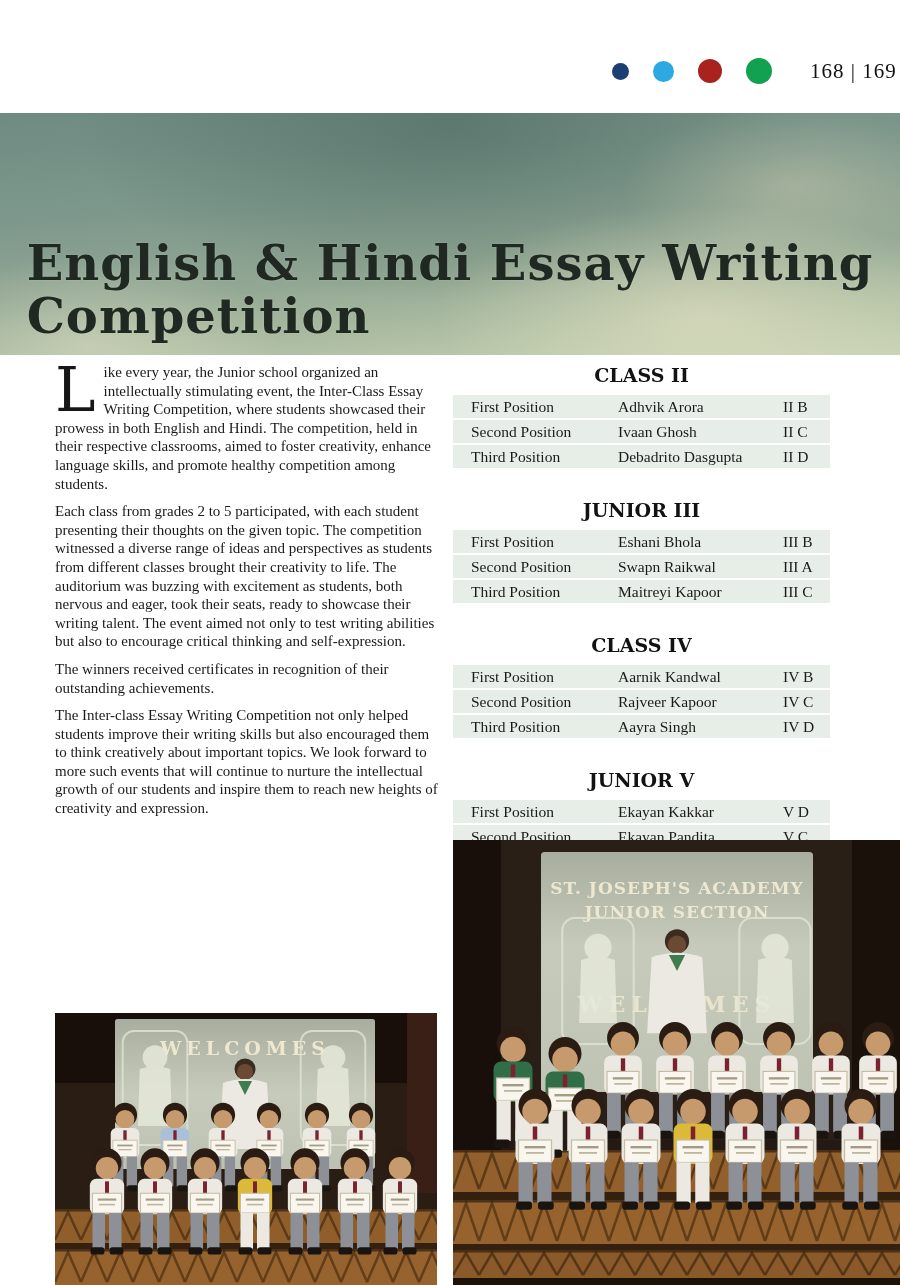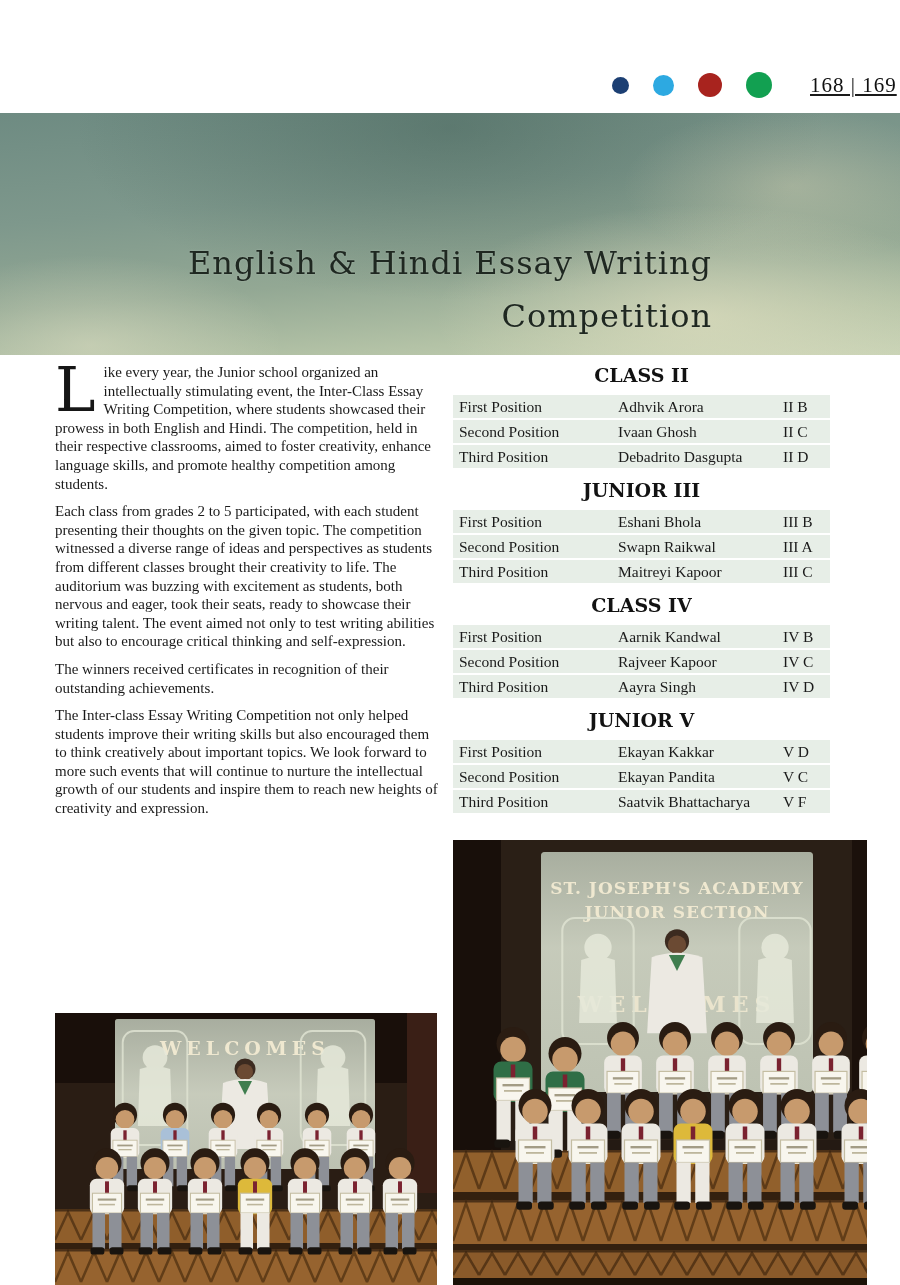--- a/index.html
+++ b/index.html
@@ -3,75 +3,75 @@
 <meta charset="utf-8">
 <style>
   html,body { margin:0; padding:0; background:#ffffff; }
   .page {
     position:relative; width:900px; height:1285px; margin:0 auto;
     background:#ffffff; overflow:hidden;
     font-family:"Liberation Serif", serif; color:#1a1a1a;
   }
 
   
-  .header { position:absolute; top:70px; left:612px; height:30px;
-            display:flex; align-items:center; gap:24px;text-decoration:underline; }
+  .header { position:absolute; top:56px; left:612px; height:30px;
+            display:flex; align-items:center; gap:24px; }
   .dot { border-radius:50%; display:inline-block; }
   .dot:nth-child(1){ width:17px; height:17px; }
   .dot:nth-child(2){ width:21px; height:21px; }
   .dot:nth-child(3){ width:24px; height:24px; }
   .dot:nth-child(4){ width:26px; height:26px; }
   .page-numbers { margin-left:14px; font-size:21px; color:#111; letter-spacing:1px; }
 
   
   .banner {
     position:absolute; left:0; top:113px; width:900px; height:242px;
     background:
       radial-gradient(ellipse 430px 180px at 78% 84%, rgba(235,230,198,.55), rgba(235,230,198,0) 62%),
       radial-gradient(ellipse 320px 150px at 10% 96%, rgba(226,226,198,.5), rgba(226,226,198,0) 60%),
       radial-gradient(ellipse 260px 120px at 88% 30%, rgba(222,214,180,.35), rgba(222,214,180,0) 65%),
       radial-gradient(ellipse 520px 240px at 50% 6%, rgba(52,82,74,.38), rgba(52,82,74,0) 72%),
       linear-gradient(175deg, #6e8b82 0%, #7e988c 35%, #93a894 62%, #b3c2a6 84%, #c7d2b5 100%);
     display:flex; flex-direction:column; justify-content:flex-end;
     align-items:center; padding-bottom:12px; box-sizing:border-box;
   }
   .banner-title {
-    font-family:"DejaVu Serif", serif; font-weight:normal;
-    font-size:32px; line-height:53px; letter-spacing:1px;
-    color:#1f2821; text-align:right;
+    font-family:"DejaVu Serif", serif; font-weight:bold;
+    font-size:48px; line-height:53px; letter-spacing:1px;
+    color:#1f2821; text-align:left;
     text-shadow:0 0 2px rgba(255,255,255,.25);
   }
 
   
   .left-col { position:absolute; left:55px; top:363px; width:388px; }
   .p { margin:0 0 9px 0; font-size:15px; line-height:18.6px; text-align:left; }
   .dropcap {
     float:left; font-family:"DejaVu Serif", serif;
     font-size:61px; line-height:48px; margin:3px 8px 0 0; color:#161616;
   }
 
   
   .right-col { position:absolute; left:453px; top:363px; width:377px; }
-  .tsec { margin-bottom:10px; }
+  .tsec { margin-bottom:30px; }
   .ttitle {
     font-family:"DejaVu Serif", serif; font-weight:bold; font-size:19px;
     text-align:center; height:24px; line-height:24px; margin-bottom:8px; color:#121212;
   }
   .trow {
     display:grid; grid-template-columns:165px 165px 1fr;
     background:var(--row-bg, #e7eee7);
     height:23px; line-height:23px; margin-bottom:2px; font-size:15.5px;
   }
   .trow span { white-space:nowrap; overflow:hidden; }
-  .cpos { padding-left:6px; }
+  .cpos { padding-left:18px; }
 
   
   .photo { position:absolute; overflow:hidden; background:#241a13; }
   .photo-left  { left:55px;  top:1013px; width:382px; height:272px; }
-  .photo-right { left:453px; top:840px;  width:414px; height:445px; }
+  .photo-right { left:453px; top:840px;  width:447px; height:445px; }
   .photo svg { display:block; }
   .scr-text { font-family:"DejaVu Serif", serif; fill:#efe8d0; font-weight:bold; }
 </style>
 </head>
 <body>
 
 <div class="page">
 
   <div class="header">
     <span class="dot" style="background: rgb(28, 63, 115);"></span>

